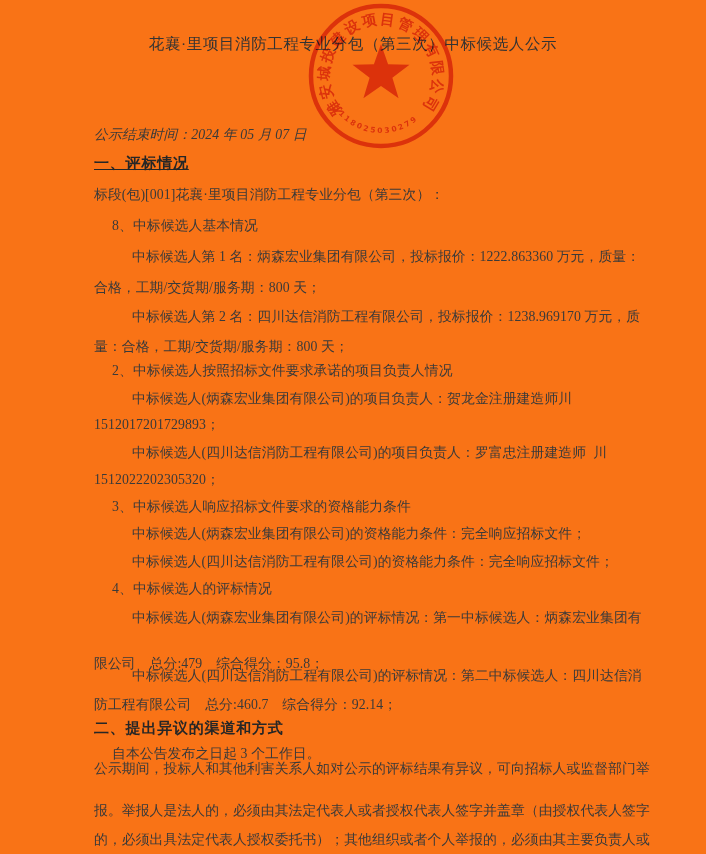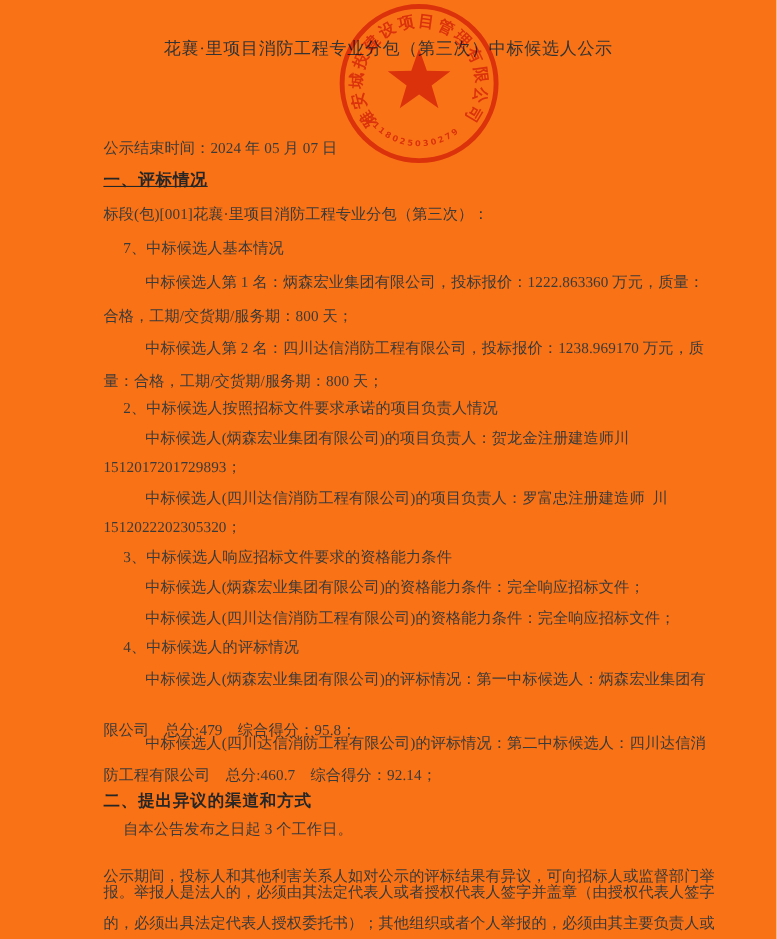--- a/index.html
+++ b/index.html
@@ -31,44 +31,44 @@
   }
 </style>
 </head>
 <body>
 
 <div class="page">
 
   <div class="title1">花襄·里项目消防工程专业分包（第三次）中标候选人公示</div>
 
   <div id="lines">
-      <div class="line style-p0" style="top: 126px;">公示结束时间：2024 年 05 月 07 日</div>
+      <div class="line style-p0" style="top: 126px; font-style: italic;">公示结束时间：2024 年 05 月 07 日</div>
       <div class="line style-h" style="top: 154px; text-decoration: underline;">一、评标情况</div>
       <div class="line style-p0" style="top: 186px;">标段(包)[001]花襄·里项目消防工程专业分包（第三次）：</div>
-      <div class="line style-num" style="top: 217px;">7、中标候选人基本情况</div>
+      <div class="line style-num" style="top: 217px;">8、中标候选人基本情况</div>
       <div class="line style-p2" style="top: 248px;">中标候选人第 1 名：炳森宏业集团有限公司，投标报价：1222.863360 万元，质量：</div>
       <div class="line style-p0" style="top: 279px;">合格，工期/交货期/服务期：800 天；</div>
       <div class="line style-p2" style="top: 308px; text-align: center;">中标候选人第 2 名：四川达信消防工程有限公司，投标报价：1238.969170 万元，质</div>
       <div class="line style-p0" style="top: 338px;">量：合格，工期/交货期/服务期：800 天；</div>
       <div class="line style-num" style="top: 362px;">2、中标候选人按照招标文件要求承诺的项目负责人情况</div>
       <div class="line style-p2" style="top: 390px;">中标候选人(炳森宏业集团有限公司)的项目负责人：贺龙金注册建造师川</div>
       <div class="line style-p0" style="top: 416px;">1512017201729893；</div>
       <div class="line style-p2" style="top: 444px;">中标候选人(四川达信消防工程有限公司)的项目负责人：罗富忠注册建造师  川</div>
       <div class="line style-p0" style="top: 471px;">1512022202305320；</div>
       <div class="line style-num" style="top: 498px;">3、中标候选人响应招标文件要求的资格能力条件</div>
       <div class="line style-p2" style="top: 525px;">中标候选人(炳森宏业集团有限公司)的资格能力条件：完全响应招标文件；</div>
       <div class="line style-p2" style="top: 553px;">中标候选人(四川达信消防工程有限公司)的资格能力条件：完全响应招标文件；</div>
       <div class="line style-num" style="top: 580px;">4、中标候选人的评标情况</div>
       <div class="line style-p2" style="top: 609px;">中标候选人(炳森宏业集团有限公司)的评标情况：第一中标候选人：炳森宏业集团有</div>
       <div class="line style-p0" style="top: 655px;">限公司　总分:479　综合得分：95.8；</div>
       <div class="line style-p2" style="top: 667px;">中标候选人(四川达信消防工程有限公司)的评标情况：第二中标候选人：四川达信消</div>
       <div class="line style-p0" style="top: 696px;">防工程有限公司　总分:460.7　综合得分：92.14；</div>
       <div class="line style-h" style="top: 719px;">二、提出异议的渠道和方式</div>
       <div class="line style-num" style="top: 745px;">自本公告发布之日起 3 个工作日。</div>
-      <div class="line style-p0" style="top: 788px;">公示期间，投标人和其他利害关系人如对公示的评标结果有异议，可向招标人或监督部门举</div>
+      <div class="line style-p0" style="top: 760px;">公示期间，投标人和其他利害关系人如对公示的评标结果有异议，可向招标人或监督部门举</div>
       <div class="line style-p0" style="top: 802px;">报。举报人是法人的，必须由其法定代表人或者授权代表人签字并盖章（由授权代表人签字</div>
       <div class="line style-p0" style="top: 831px;">的，必须出具法定代表人授权委托书）；其他组织或者个人举报的，必须由其主要负责人或</div>
     </div>
 
   <svg class="stamp" width="180" height="164" viewBox="0 0 180 164">
 
     <circle cx="88" cy="76" r="70" fill="none" stroke="#dc4f62" stroke-width="4.5"></circle>
 
     <polygon fill="#dc4f62" points="88,44 95.1,64.3 116.5,64.7 99.4,77.7 105.6,98.3 88,86 70.4,98.3 76.6,77.7 59.5,64.7 80.9,64.3"></polygon>
     <defs>

